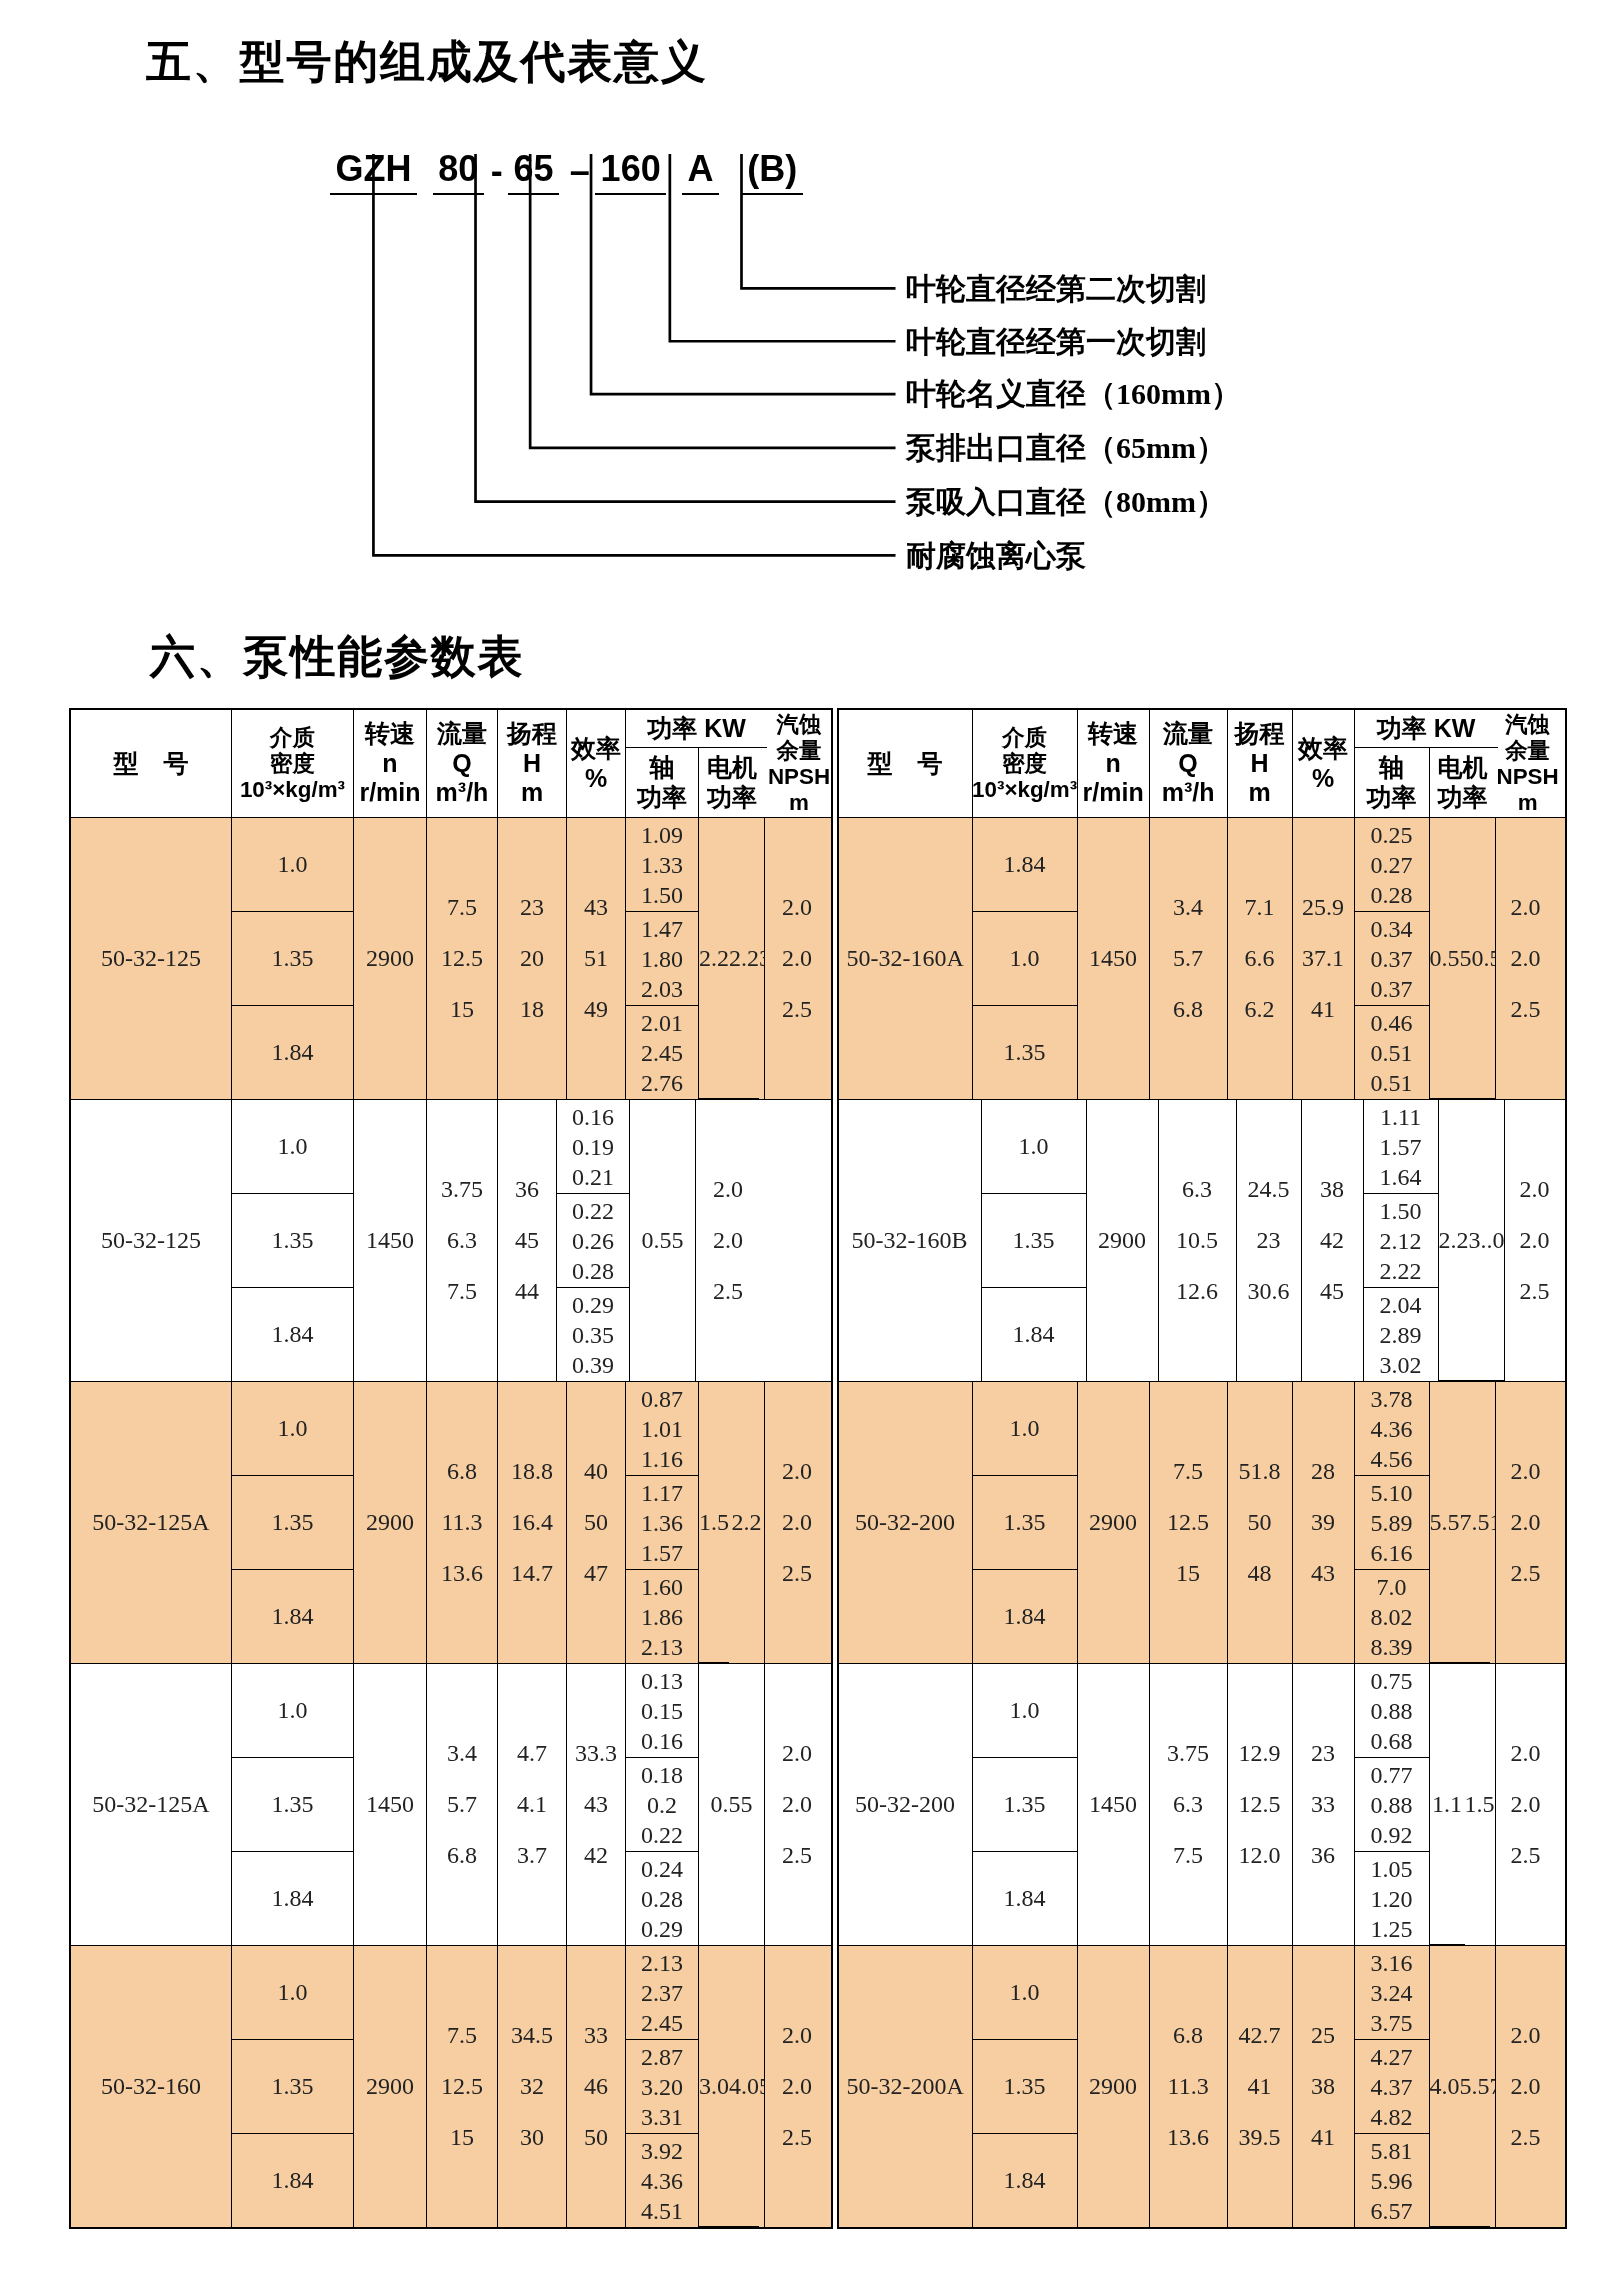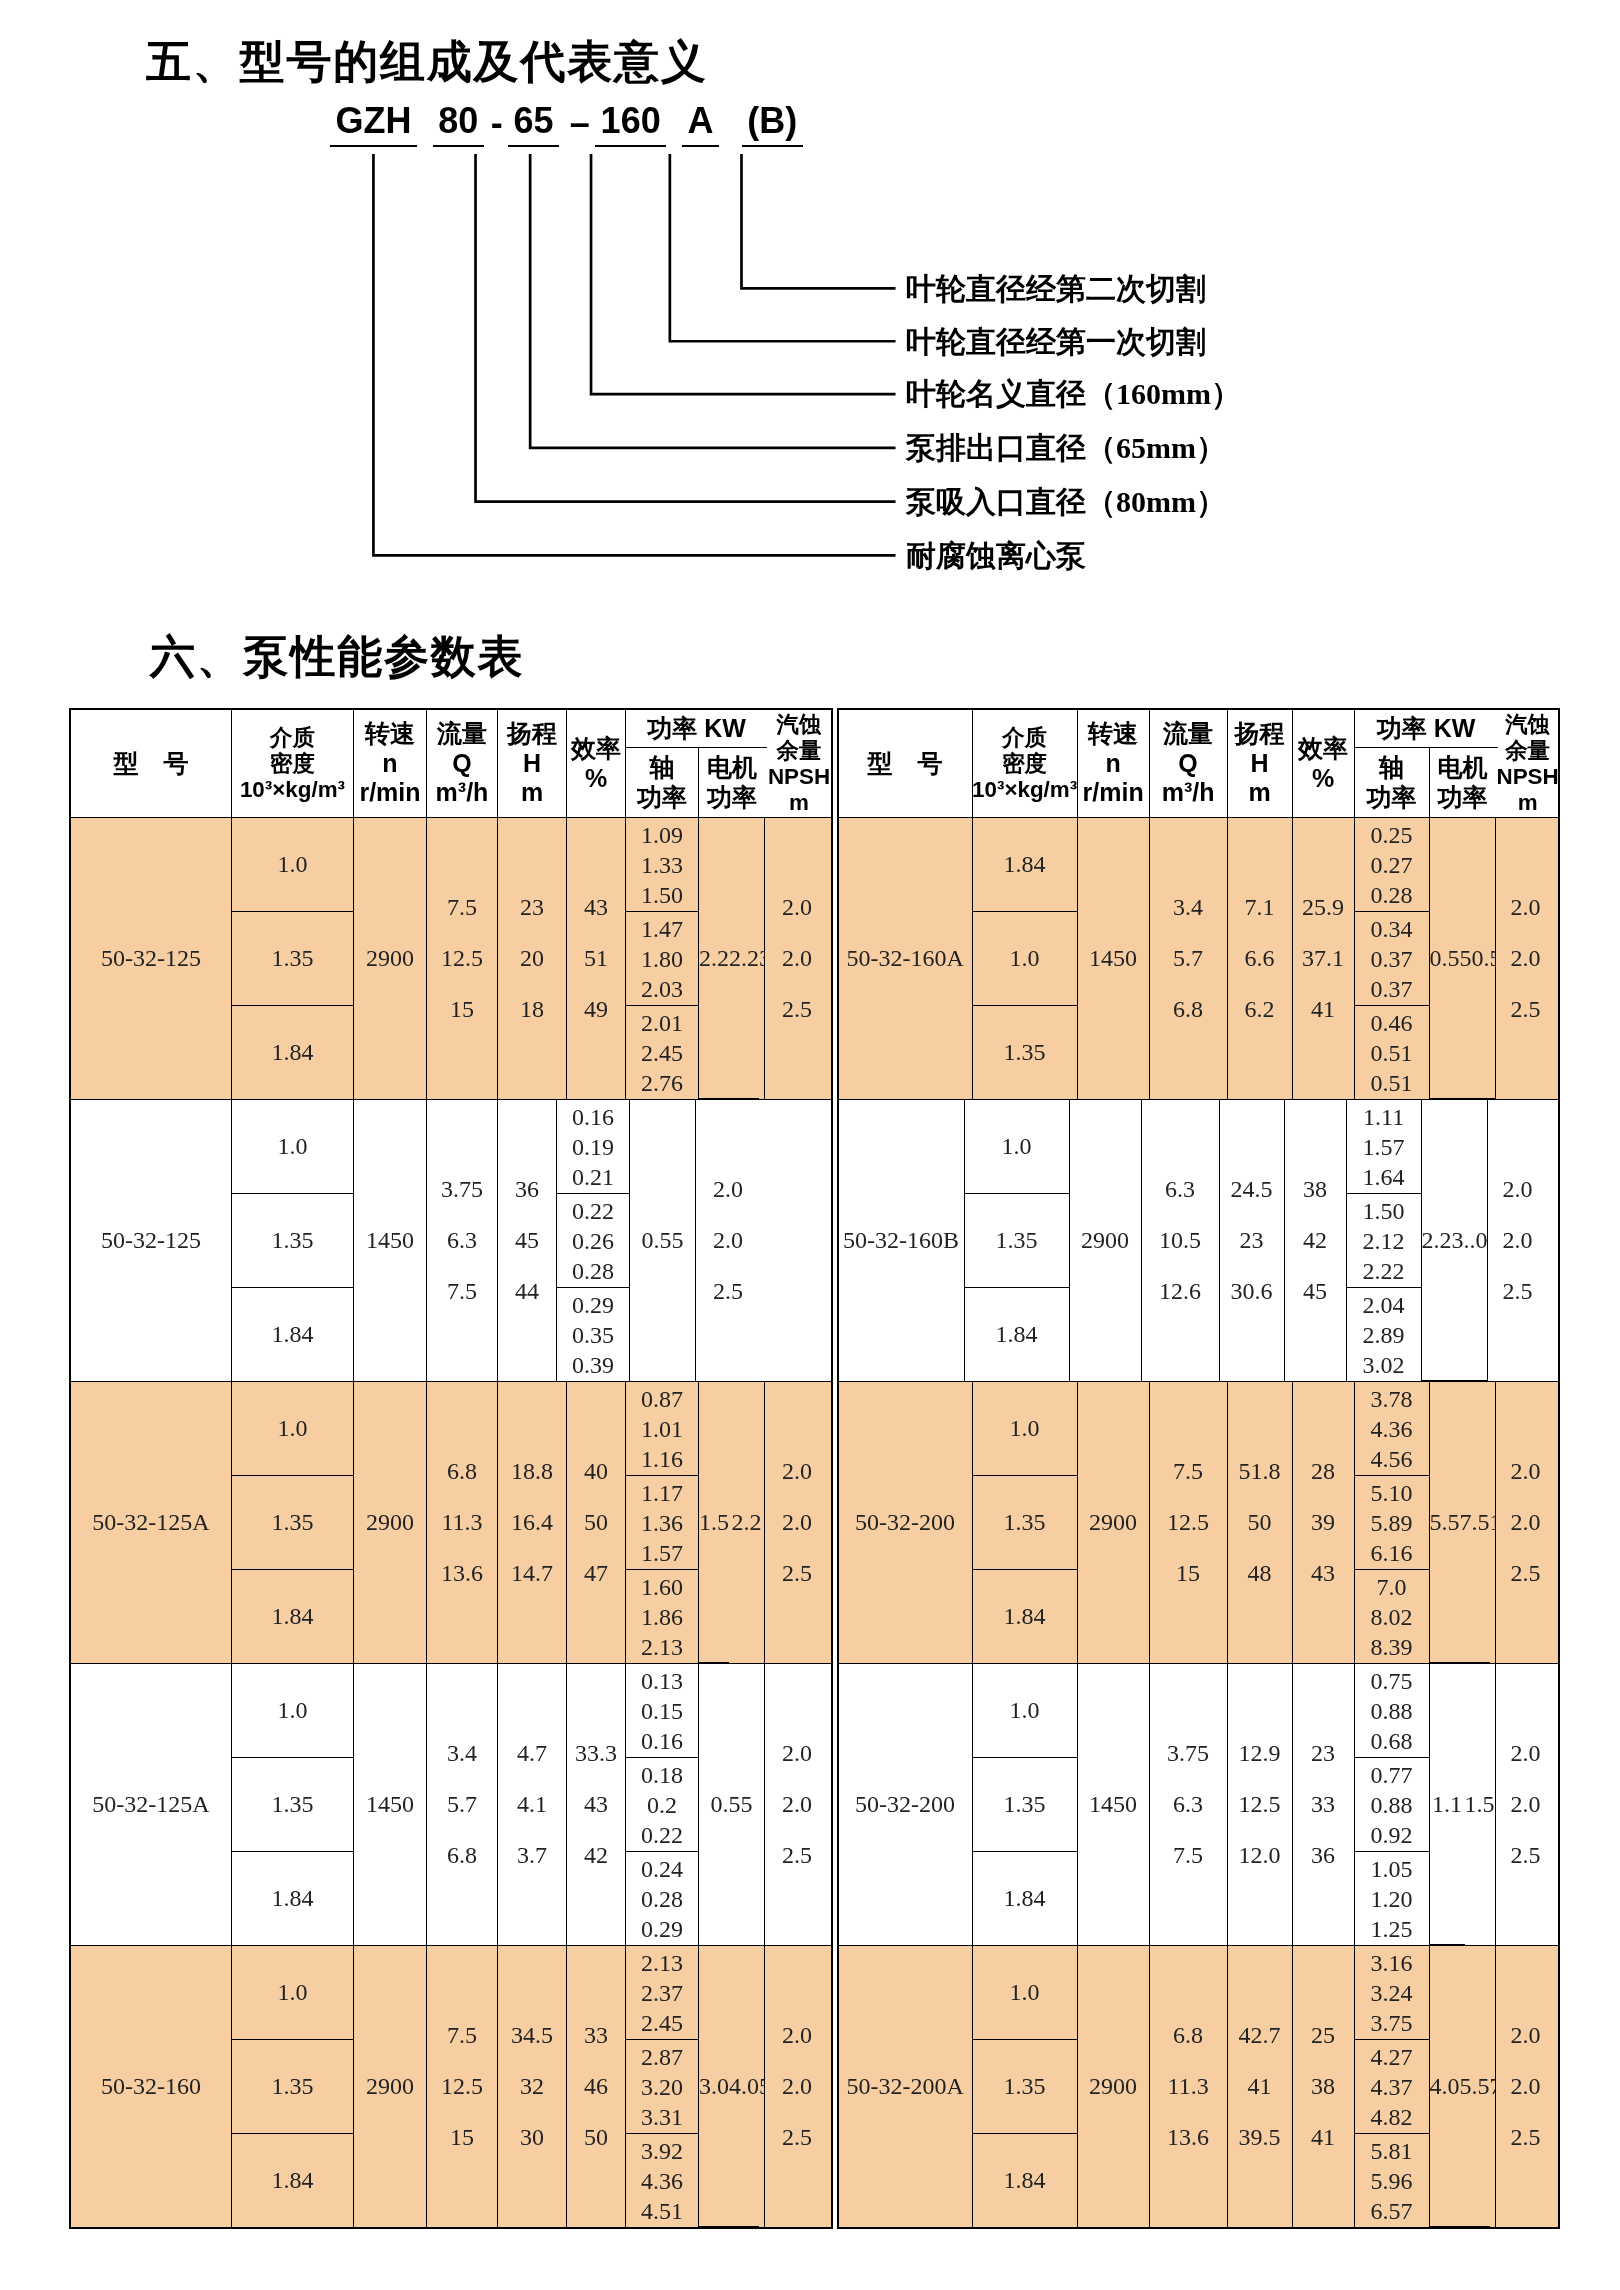--- a/index.html
+++ b/index.html
@@ -45,21 +45,21 @@
   .shaded{background:#F6CEA2;}
 </style>
 </head>
 <body>
 
 <div class="page">
   <div class="sec-title" id="title5">五、型号的组成及代表意义</div>
 
   <div class="code-line" id="codeLine">
       <span class="code-part u" style="margin-left: 0px;">GZH</span>
-      <span class="code-part u" style="margin-left: 16px;">80</span>
+      <span class="code-part u" style="margin-left: 16px; margin-top: 48px;">80</span>
       <span class="code-part" style="margin-left: 1.8px;">-</span>
       <span class="code-part u" style="margin-left: 0px;">65</span>
       <span class="code-part" style="margin-left: 5.4px;">–</span>
       <span class="code-part u" style="margin-left: 0px;">160</span>
       <span class="code-part u" style="margin-left: 16px;">A</span>
       <span class="code-part u" style="margin-left: 23px;">(B)</span>
     </div>
   <svg class="diag-svg" id="diagSvg" width="1620" height="627" viewBox="0 0 1809 700">
       <path d="M 828 172 L 828 322 L 1000 322" fill="none" stroke="#000" stroke-width="3"></path>
       <path d="M 748 172 L 748 381 L 1000 381" fill="none" stroke="#000" stroke-width="3"></path>
@@ -679,21 +679,21 @@
           </div>
           <div class="col num" style="width: 60px;">
             <div class="wide3">
               <div>2.0</div>
               <div>2.0</div>
               <div>2.5</div>
             </div>
           </div>
         </div>
         <div class="block bb">
-          <div class="col br num" style="width: 126px;">
+          <div class="col br num" style="width: 143px;">
             <div class="">
               <div>50-32-160B</div>
             </div>
           </div>
           <div class="col br" style="width: 105px;">
             <div class="dens3">
               <div class="dcell num hb">1.0</div>
               <div class="dcell num hb">1.35</div>
               <div class="dcell num">1.84</div>
             </div>

